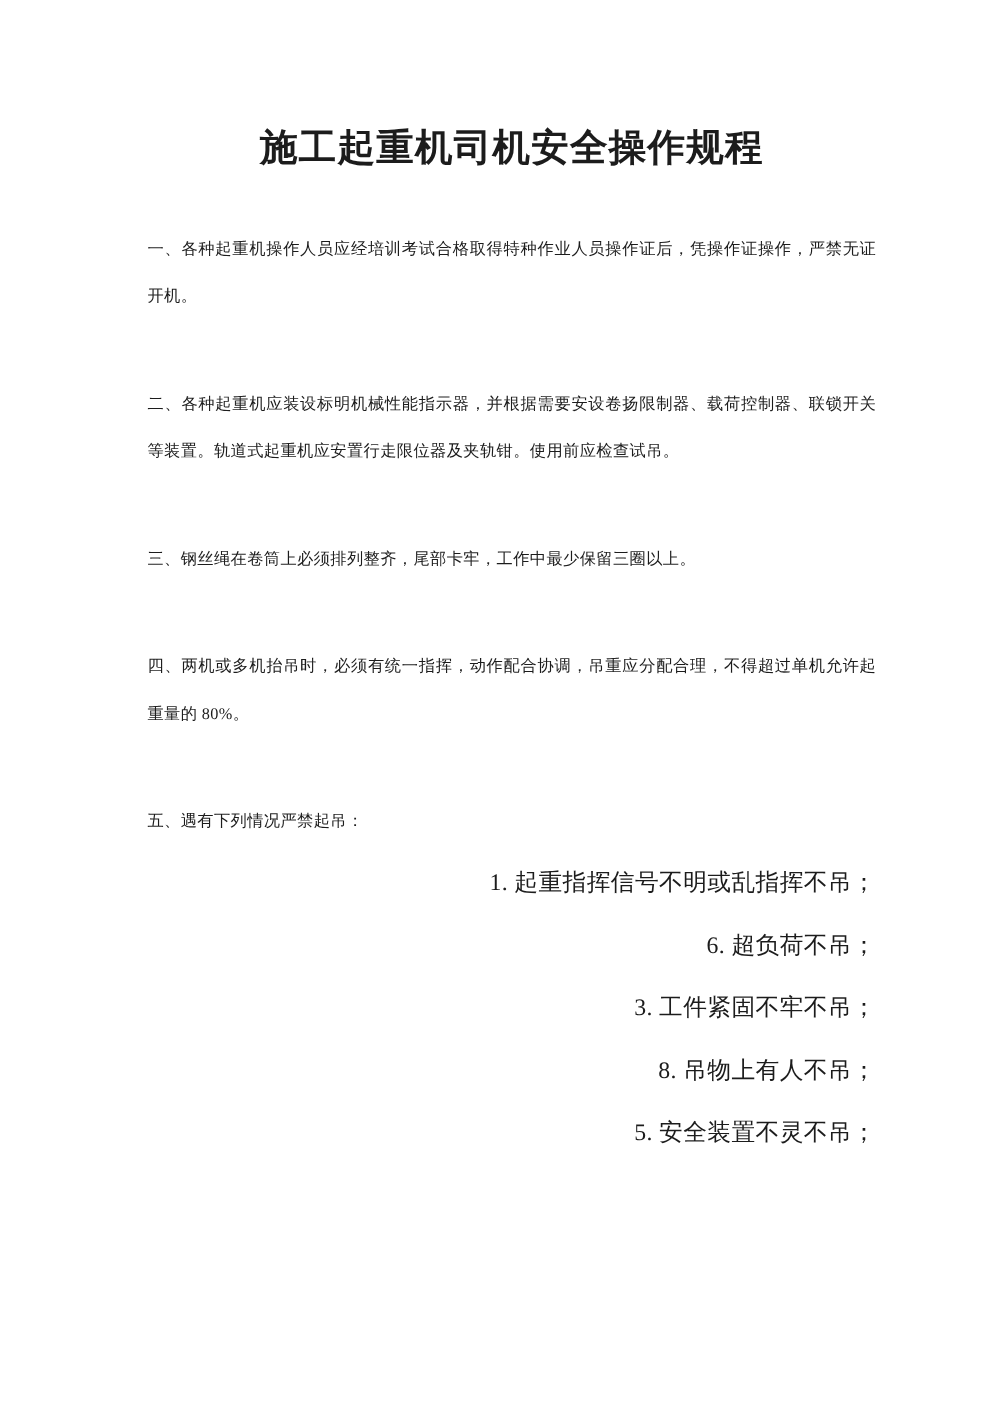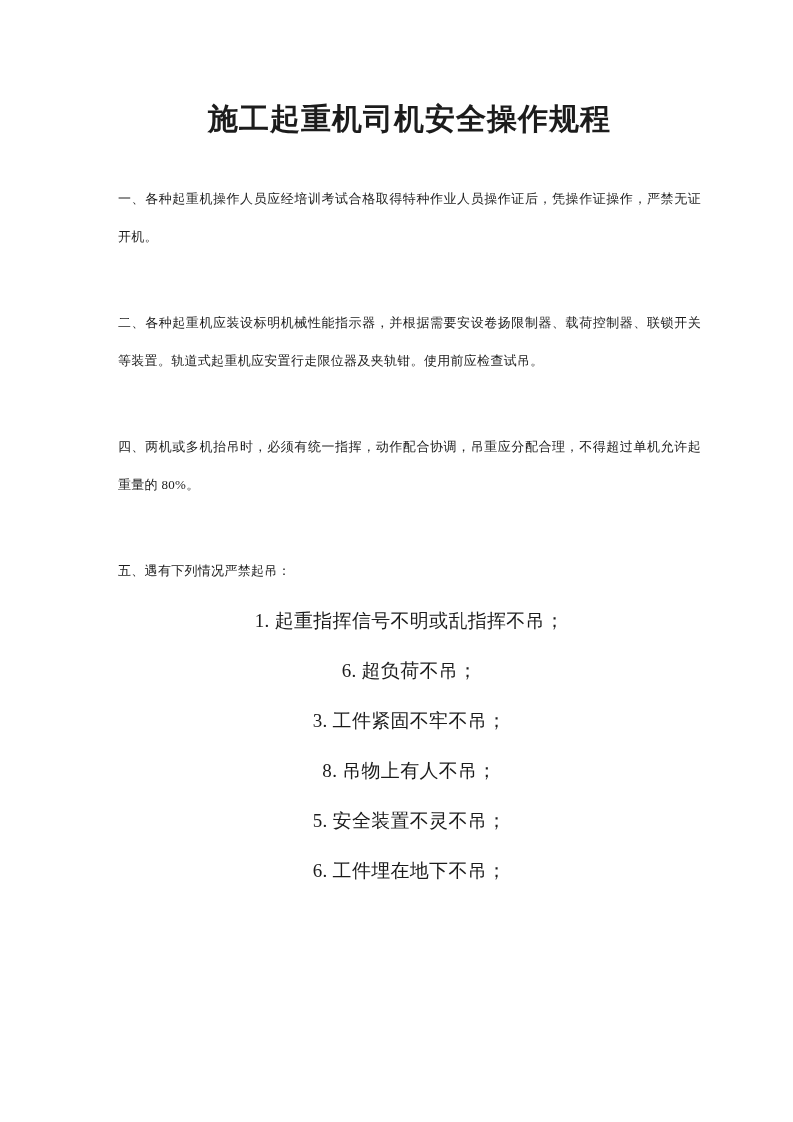--- a/index.html
+++ b/index.html
@@ -36,44 +36,44 @@
     text-align: justify;
   }
   .para.last-heading {
     margin-bottom: 12px;
   }
   .list-item {
     margin: 0 0 12px 0;
     font-size: 19px;
     line-height: 38px;
     letter-spacing: 0.3px;
-    text-align: center;
+    text-align: right;
   }
 </style>
 </head>
 <body>
 
 <div class="page">
 
   <h1 class="doc-title">施工起重机司机安全操作规程</h1>
 
   <p class="para">一、各种起重机操作人员应经培训考试合格取得特种作业人员操作证后，凭操作证操作，严禁无证开机。</p>
 
   <p class="para">二、各种起重机应装设标明机械性能指示器，并根据需要安设卷扬限制器、载荷控制器、联锁开关等装置。轨道式起重机应安置行走限位器及夹轨钳。使用前应检查试吊。</p>
 
+  <p class="para">三、钢丝绳在卷筒上必须排列整齐，尾部卡牢，工作中最少保留三圈以上。</p>
 
   <p class="para">四、两机或多机抬吊时，必须有统一指挥，动作配合协调，吊重应分配合理，不得超过单机允许起重量的 80%。</p>
 
   <p class="para last-heading">五、遇有下列情况严禁起吊：</p>
 
   <p class="list-item">1. 起重指挥信号不明或乱指挥不吊；</p>
 
   <p class="list-item">6. 超负荷不吊；</p>
 
   <p class="list-item">3. 工件紧固不牢不吊；</p>
 
   <p class="list-item">8. 吊物上有人不吊；</p>
 
   <p class="list-item">5. 安全装置不灵不吊；</p>
 
-  <p class="list-item">6. 工件埋在地下不吊；</p>
 
 </div>
 
 </body></html>

